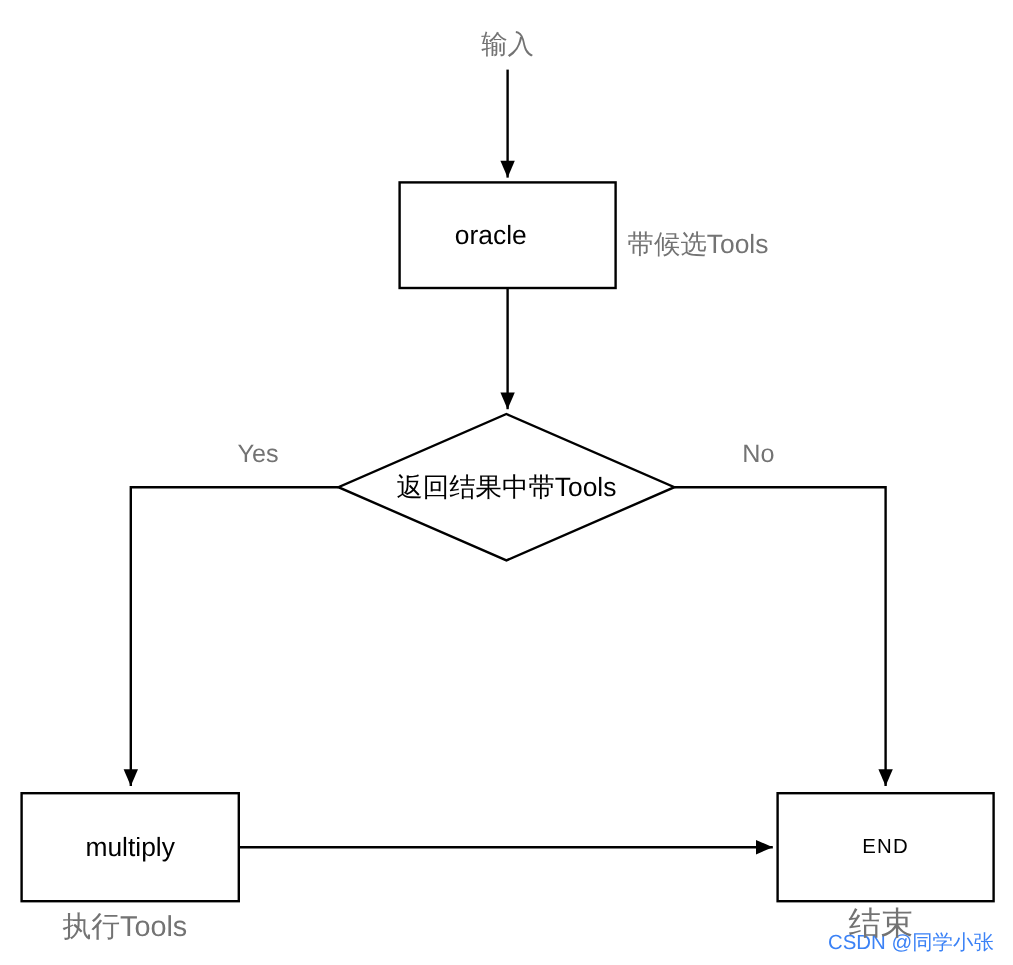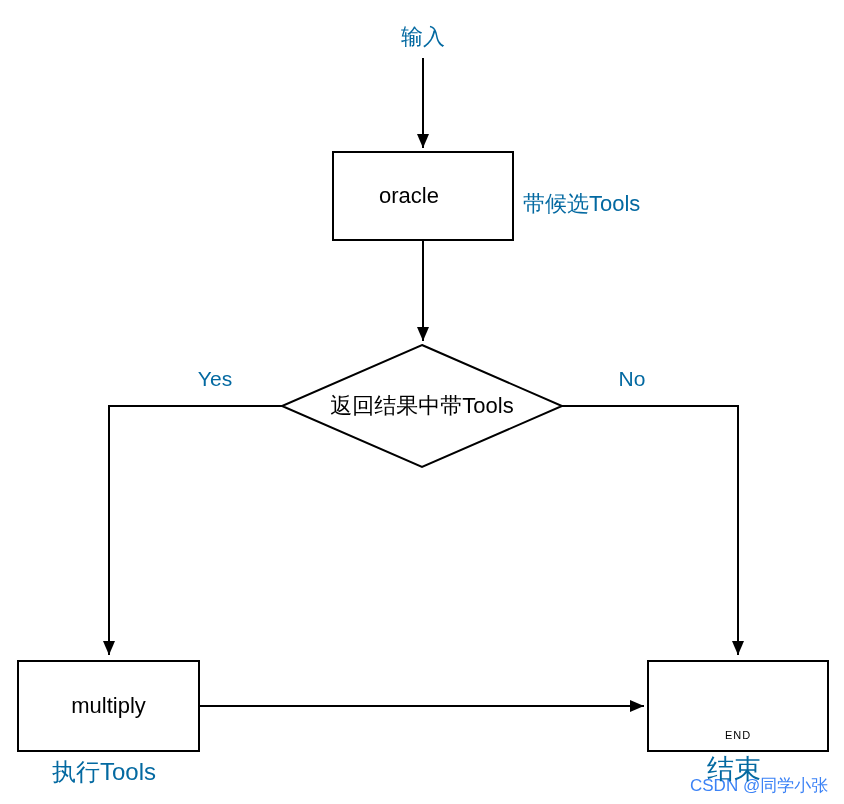--- a/index.html
+++ b/index.html
@@ -19,40 +19,40 @@
   #wires {
     position: absolute;
     left: 0;
     top: 0;
     width: 844px;
     height: 804px;
   }
   .label {
     position: absolute;
     white-space: nowrap;
-    color: #0369a1;
+    color: #737373;
   }
   .centered {
     transform: translateX(-50%);
   }
   .node-text {
     position: absolute;
     display: flex;
     align-items: center;
     justify-content: center;
     text-align: center;
   }
   .input-label   { left: 423px; top: 22px;  font-size: 22px; }
   .oracle-text   { left: 333px; top: 152px; width: 152px; height: 88px; font-size: 22px; }
   .oracle-note   { left: 523px; top: 189px; font-size: 22px; }
   .decision-text { left: 282px; top: 345px; width: 280px; height: 122px; font-size: 22px; }
   .yes-label     { left: 215px; top: 367px; font-size: 21px; }
   .no-label      { left: 632px; top: 367px; font-size: 21px; }
   .multiply-text { left: 18px;  top: 661px; width: 181px; height: 90px; font-size: 22px; }
-  .end-text      { left: 648px; top: 661px; width: 180px; height: 90px; font-size: 11px; letter-spacing: 1px; margin-top: 29px; }
+  .end-text      { left: 648px; top: 661px; width: 180px; height: 90px; font-size: 17px; letter-spacing: 1px; }
   .multiply-note { left: 52px;  top: 756px; font-size: 24px; }
   .end-note      { left: 707px; top: 751px; font-size: 27px; z-index: 3; }
   .watermark     { left: 690px; top: 774px; font-size: 17px; color: #3b82f6; z-index: 2; }
 </style>
 </head>
 <body>
 
 <div id="canvas">
 
   <svg id="wires" viewBox="0 0 844 804" xmlns="http://www.w3.org/2000/svg">

